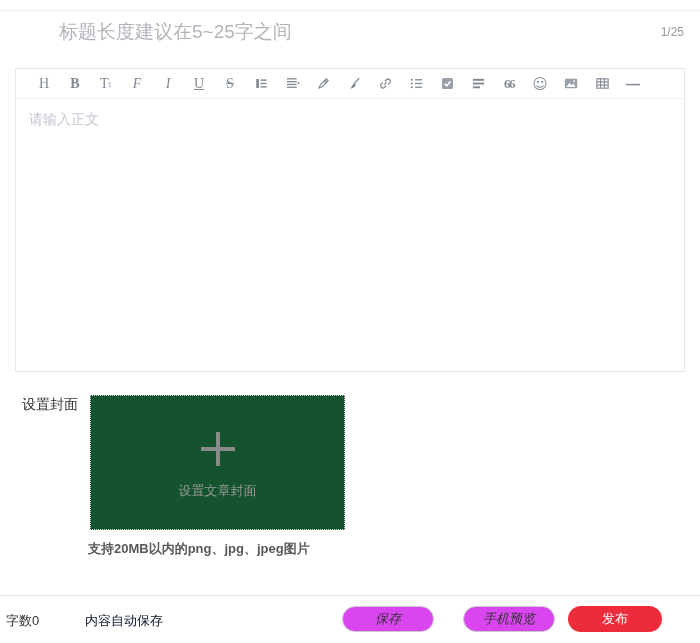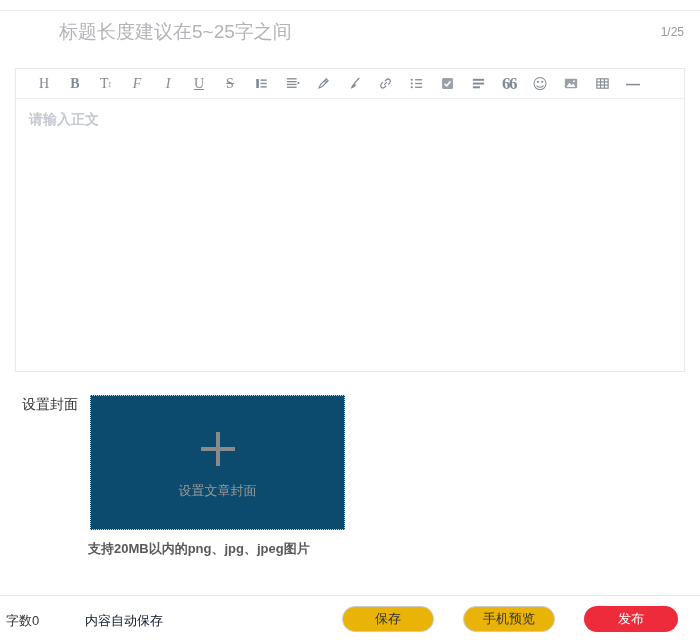--- a/index.html
+++ b/index.html
@@ -21,47 +21,47 @@
   .toolbar { display:flex; align-items:center; height:30px; border-bottom:1px solid #eceef0;
     padding-left:19px; column-gap:13px; }
   .tb-icon { width:18px; height:18px; display:flex; align-items:center; justify-content:center;
     color:#828a94; font-size:14px; line-height:18px; cursor:pointer; user-select:none; }
   .tb-icon svg { display:block; }
   .serif { font-family:"Liberation Serif","DejaVu Serif",serif; }
   .bold { font-weight:bold; }
   .italic { font-style:italic; }
   .underline { text-decoration:underline; }
   .strike { text-decoration:line-through; }
-  .quote { letter-spacing:-1.5px; font-size:17px; }
+  .quote { letter-spacing:-1.5px; font-size:13px; }
   .emoji { font-family:"DejaVu Sans",sans-serif; font-size:15px; }
   .dash { font-size:14px; }
   .suffix { font-size:9px; margin-left:-1px; }
-  .editor-body { position:relative; height:272px; cursor:text;font-weight:bold; }
+  .editor-body { position:relative; height:272px; cursor:text; }
   .body-placeholder { position:absolute; left:13px; top:12px; font-size:14px; color:#c4c9d1; }
 
   
   .cover-label { position:absolute; left:22px; top:396px; font-size:14px; color:#333; }
   .upload-box { position:absolute; left:90px; top:395px; width:255px; height:135px;
-    background:#0c4a6e; border:1px dotted #d5d5d5; cursor:pointer; }
+    background:#14532d; border:1px dotted #d5d5d5; cursor:pointer; }
   .plus-icon { position:absolute; left:50%; top:36px; width:34px; height:34px; transform:translateX(-50%); }
   .plus-icon::before { content:""; position:absolute; left:0; top:15px; width:34px; height:4px; background:#8a8a8a; }
   .plus-icon::after  { content:""; position:absolute; left:15px; top:0; width:4px; height:34px; background:#8a8a8a; }
   .upload-text { position:absolute; left:0; right:0; top:86px; text-align:center; font-size:13px; color:#9b9b9b; }
   .cover-hint { position:absolute; left:88px; top:540px; font-size:13px; color:#595959;font-weight:bold; }
 
   
   .footer-divider { position:absolute; left:0; top:595px; width:700px; height:1px; background:#e8e8e8; }
   .wordcount { position:absolute; left:6px; top:612px; font-size:13px; color:#333; }
   .autosave  { position:absolute; left:85px; top:612px; font-size:13px; color:#0f172a; }
   .btn { position:absolute; top:606px; height:26px; border-radius:13px; font-size:13px;
     display:flex; align-items:center; justify-content:center; cursor:pointer; }
-  .btn-outline { background:#eab308; border:1px solid #cbcbcb; color:#333; }
+  .btn-outline { background:#d946ef; border:1px solid #cbcbcb; color:#333;font-style:italic; }
   .btn-save    { left:342px; width:92px; }
   .btn-preview { left:463px; width:92px; }
-  .btn-publish { left:584px; width:94px; border:none; color:#fff; }
+  .btn-publish { left:568px; width:94px; border:none; color:#fff; }
 </style>
 </head>
 <body>
 
 <div class="page">
 
   <div class="top-divider"></div>
 
   <div class="title-input">标题长度建议在5~25字之间</div>
   <div class="title-counter">1/25</div>

